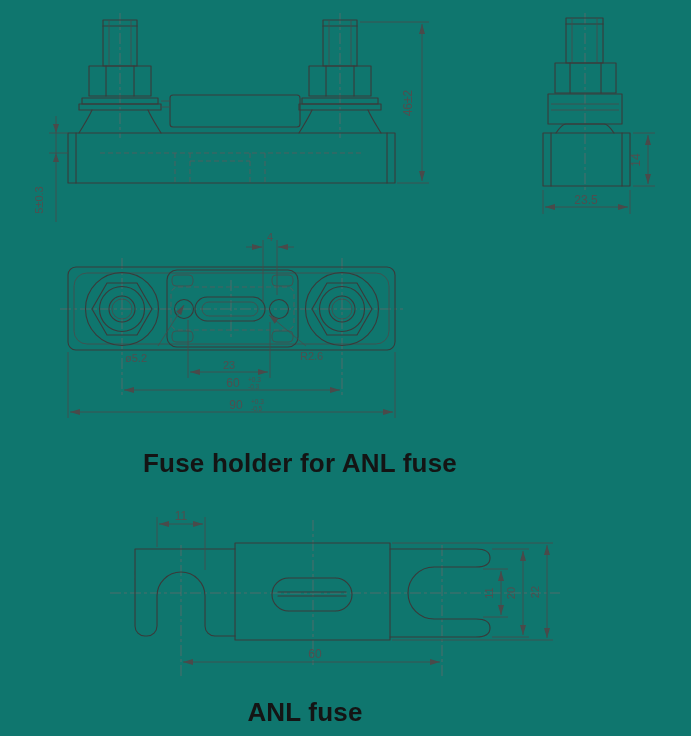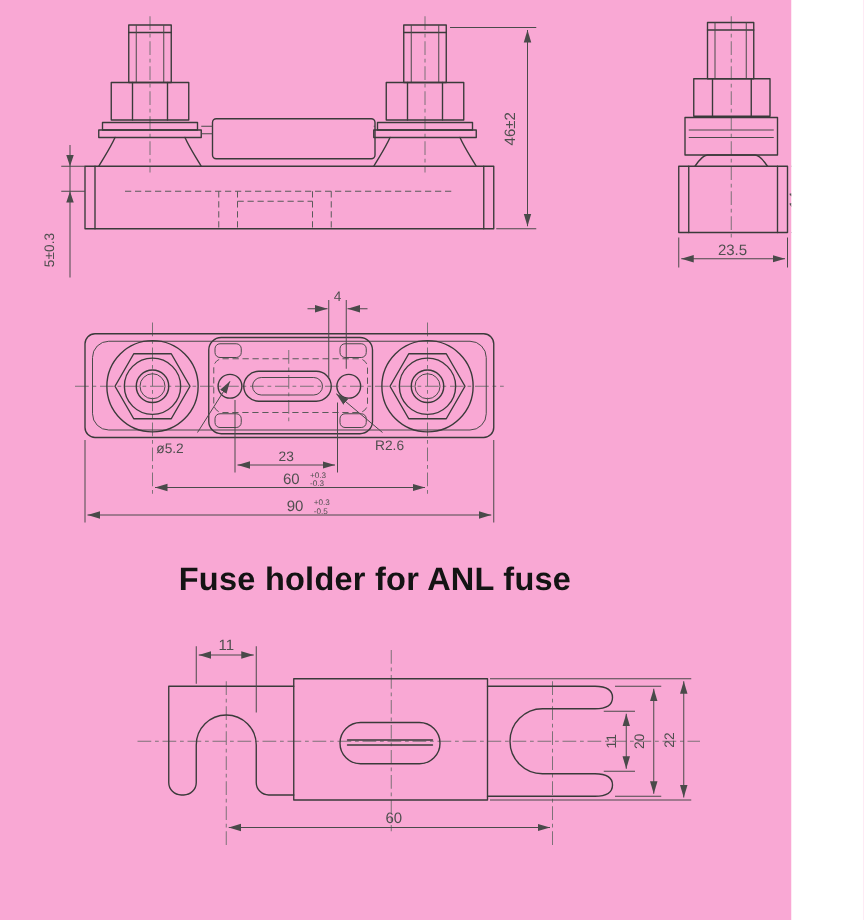--- a/index.html
+++ b/index.html
@@ -1,17 +1,17 @@
 <!DOCTYPE html>
 <html><head>
 <meta charset="utf-8">
 <style>
   html,body{margin:0;padding:0;}
   body{background:#ffffff;font-family:"Liberation Sans",sans-serif;}
-  .canvas{position:relative;width:633px;height:736px;background:#f9a8d4;overflow:hidden;}
+  .canvas{position:relative;width:691px;height:736px;background:#0f766e;overflow:hidden;}
   svg{position:absolute;left:0;top:0;}
   .outline{fill:none;stroke:#3a3a3a;stroke-width:1.1;stroke-linejoin:round;stroke-linecap:round;}
   .thin{fill:none;stroke:#4a4a4a;stroke-width:0.8;}
   .hidden-line{fill:none;stroke:#5a5a5a;stroke-width:0.8;stroke-dasharray:5 3;}
   .centerline{fill:none;stroke:#6a6a6a;stroke-width:0.7;stroke-dasharray:11 3 3 3;}
   .dimline{fill:none;stroke:#4a4a4a;stroke-width:0.8;}
   .dimtext{fill:#4f4f4f;font-family:"Liberation Sans",sans-serif;font-size:12px;}
   .dimtext-sm{fill:#4f4f4f;font-family:"Liberation Sans",sans-serif;font-size:11px;}
   .toltext{fill:#4f4f4f;font-family:"Liberation Sans",sans-serif;font-size:6.5px;}
   .caption{position:absolute;color:#141414;font-weight:bold;font-size:26px;text-align:center;
@@ -238,13 +238,14 @@
 
     <g>
       <path class="dimline" d="M392,543 H553 M392,640 H553"></path>
       <path class="dimline" d="M547,545 V638" marker-start="url(#as)" marker-end="url(#ae)"></path>
       <text class="dimtext-sm" transform="rotate(-90 539,592)" x="539" y="592" text-anchor="middle">22</text>
     </g>
   </g>
 </svg>
 
   <div class="caption caption-holder">Fuse holder for ANL fuse</div>
+  <div class="caption caption-fuse">ANL fuse</div>
 </div>
 
 </body></html>

